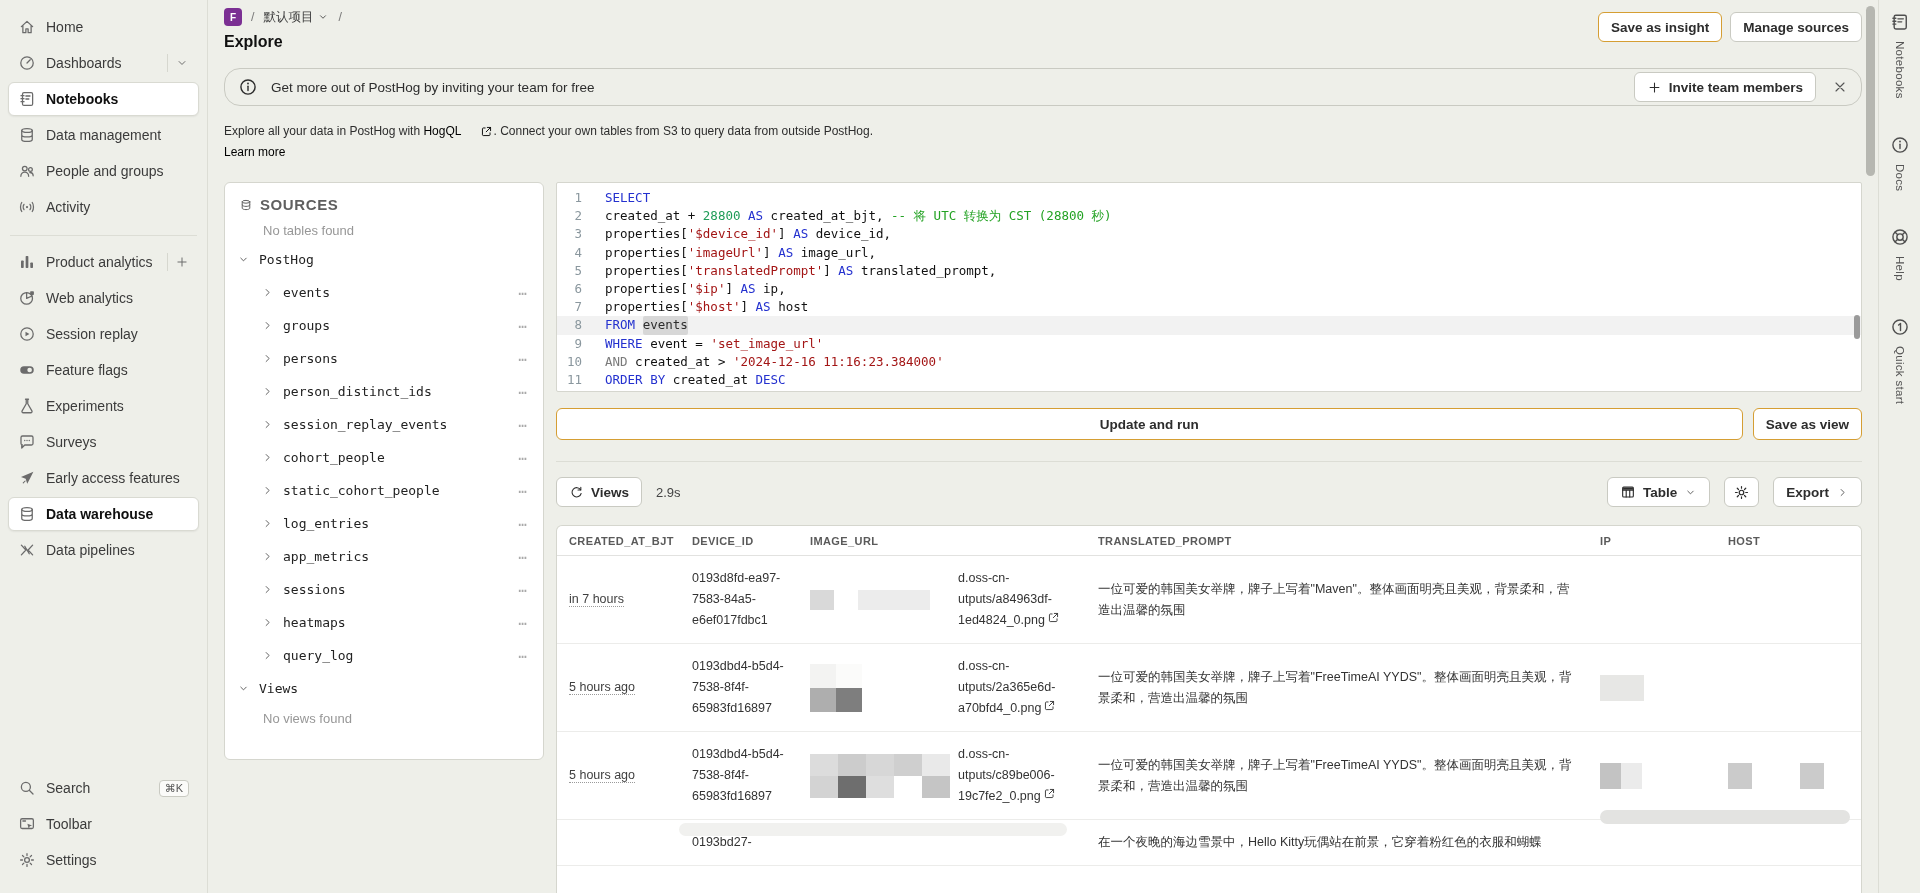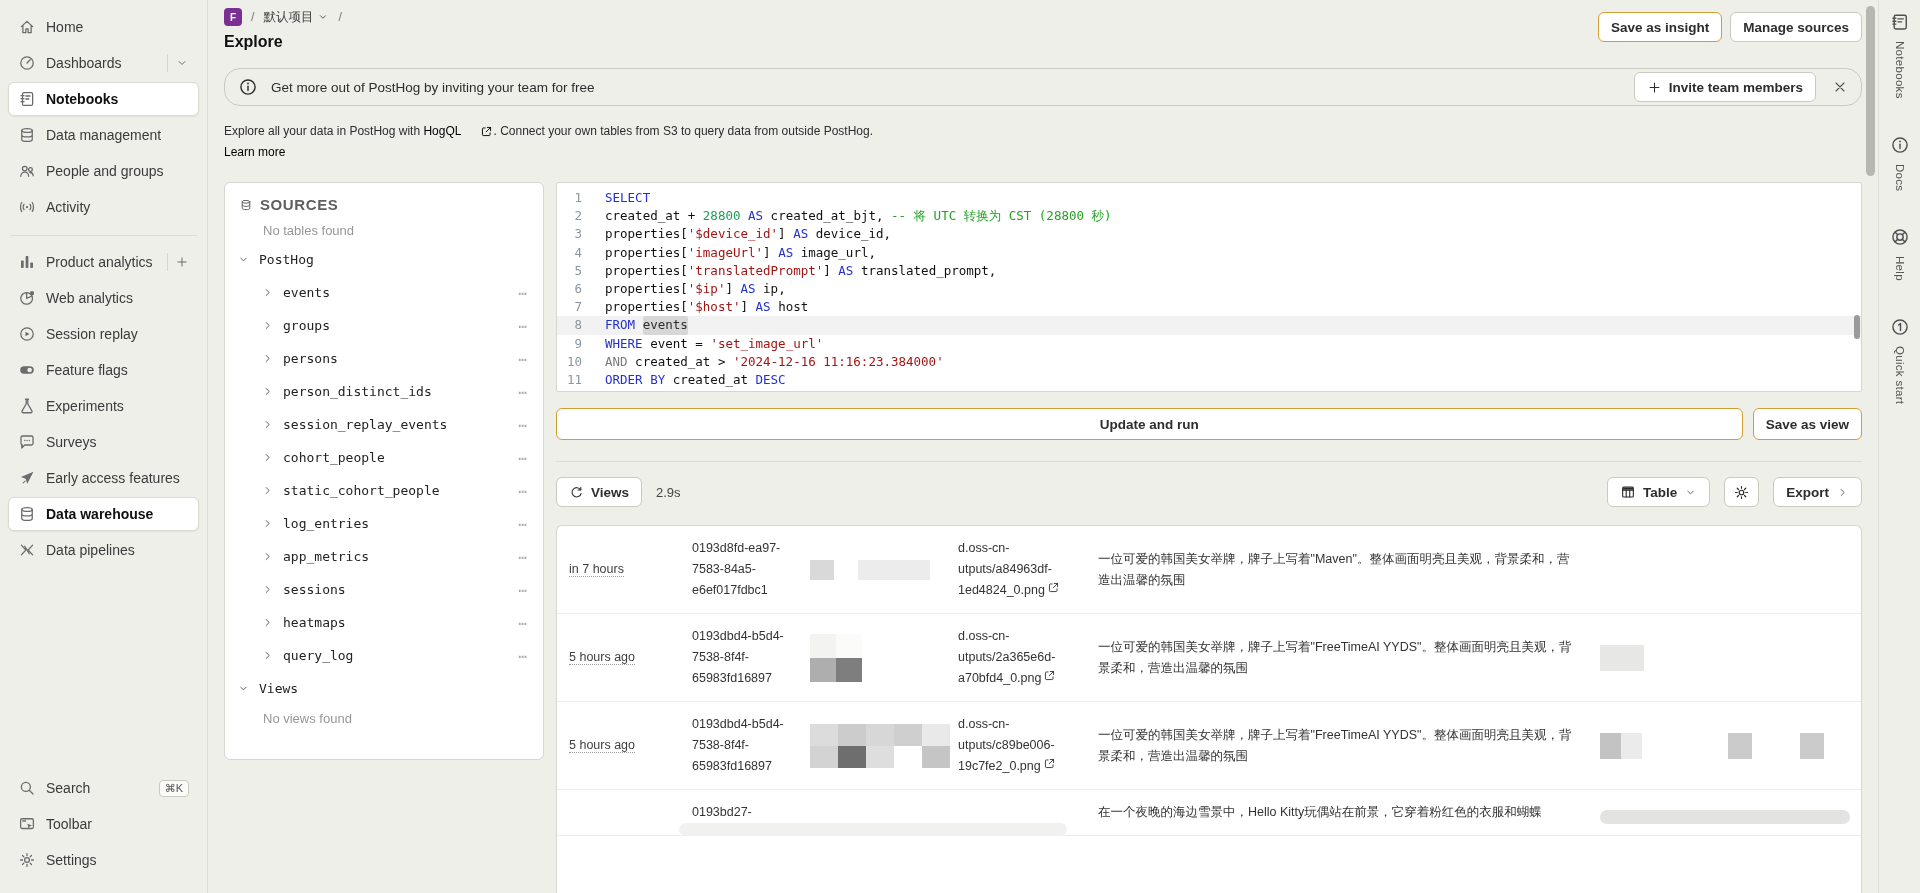--- a/index.html
+++ b/index.html
@@ -580,20 +580,28 @@
             <span>Export</span>
             <span class="ic chev-sm" id="export-chev">
                 <svg viewBox="0 0 24 24" width="13" height="13" fill="none" stroke="currentColor" stroke-width="1.7" stroke-linecap="round" stroke-linejoin="round">
                   <path d="M9.5 6.5 L15 12 L9.5 17.5"></path>
                 </svg>
               </span>
           </button>
         </div>
 
         <div class="table-card">
+          <div class="t-grid t-header" id="t-header">
+              <div class="hcell">CREATED_AT_BJT</div>
+              <div class="hcell">DEVICE_ID</div>
+              <div class="hcell">IMAGE_URL</div>
+              <div class="hcell">TRANSLATED_PROMPT</div>
+              <div class="hcell">IP</div>
+              <div class="hcell">HOST</div>
+            </div>
           <div id="t-body">
               <div class="t-grid t-row">
                 <div class="cell c-created"><span class="dotted">in 7 hours</span></div>
                 <div class="cell c-device">0193d8fd-ea97-7583-84a5-e6ef017fdbc1</div>
                 <div class="cell c-image">
                   <div class="mosaic">
                     <div class="m-row">
                       <div class="m-cell" style="width: 24px; height: 20px; background: rgb(217, 217, 217);"></div>
                       <div class="m-cell" style="width: 24px; height: 20px;"></div>
                       <div class="m-cell" style="width: 24px; height: 20px; background: rgb(236, 236, 236);"></div>

